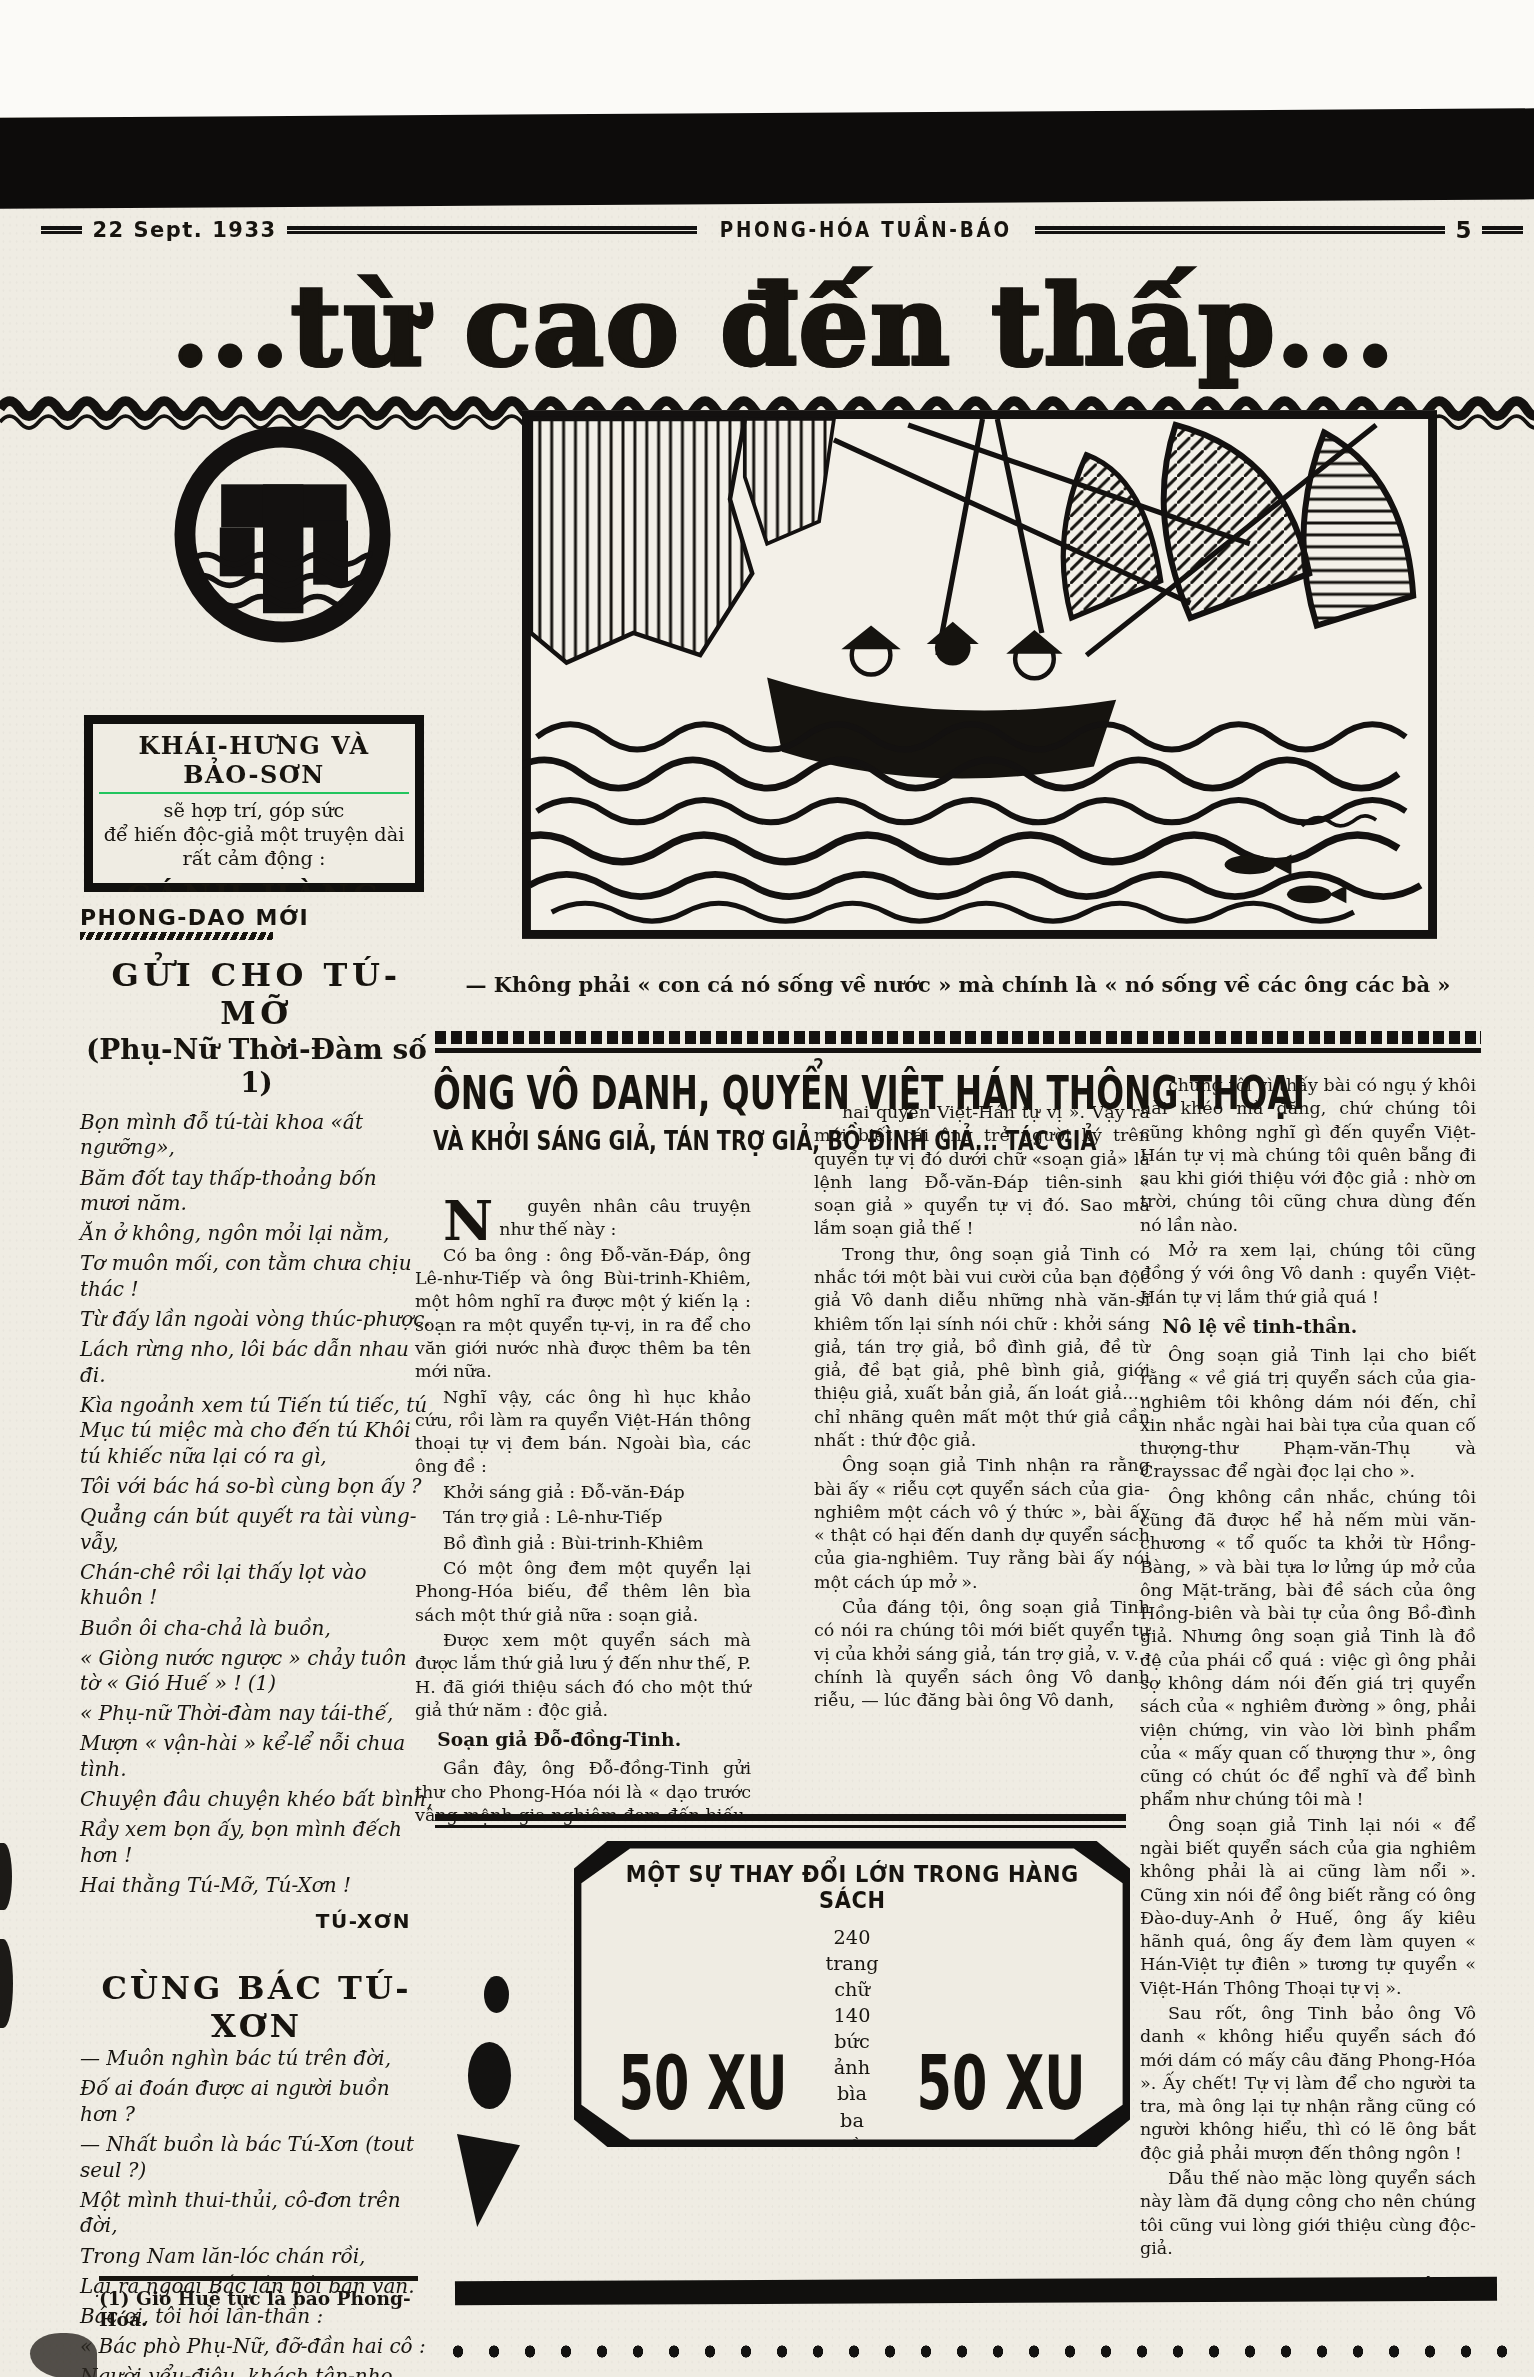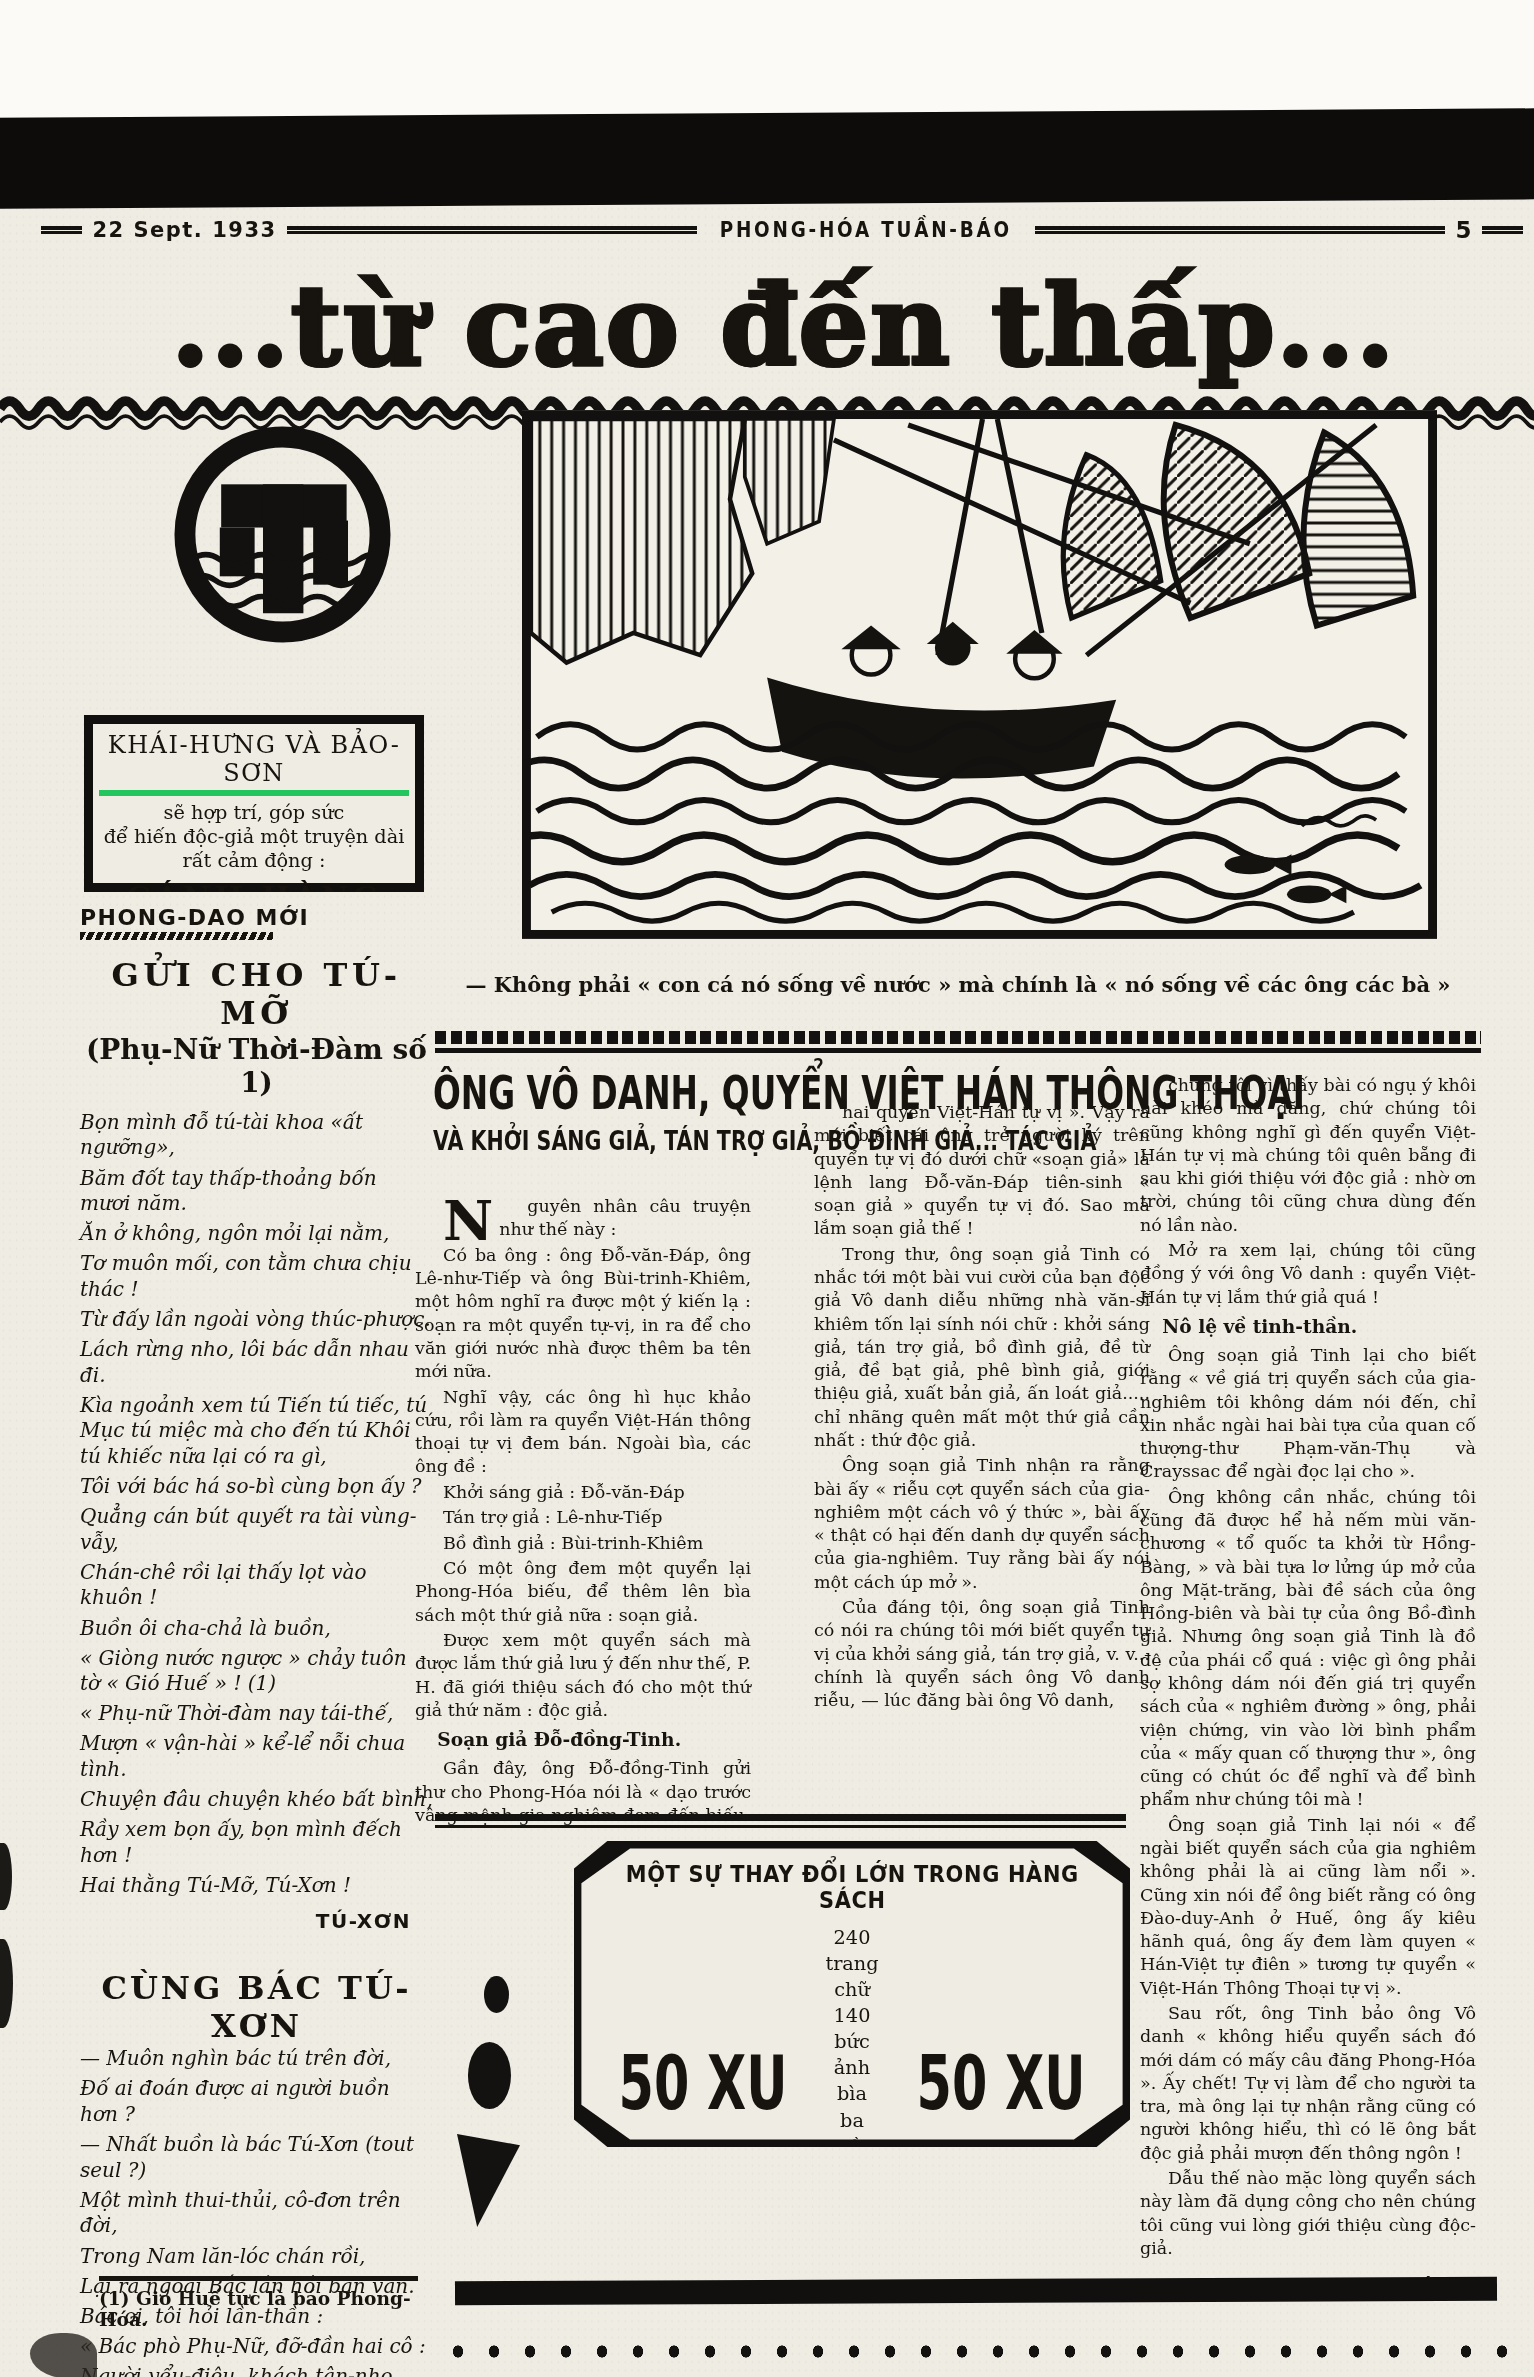--- a/index.html
+++ b/index.html
@@ -28,22 +28,22 @@
     font-size:110px; font-weight:bold; letter-spacing:1.5px;
     -webkit-text-stroke:3.7px #17140f; text-shadow:1.5px 0 #17140f,-1.5px 0 #17140f,0 1.5px #17140f; }
   .wavy { left:0; top:392px; width:1535px; height:45px; }
 
   
   .logo-box { left:171px; top:423px; width:223px; height:234px; }
   .promo-box { left:84px; top:715px; width:340px; height:177px; background:#11100e;
                clip-path:polygon(0 0,100% 0,100% 100%,0 100%); }
   .promo-inner { position:absolute; inset:6.7px; background:#efece3; border:2.2px solid #11100e;
                  text-align:center; padding:7.4px 6px 0; }
-  .promo-authors { font-size:24px; font-weight:normal; letter-spacing:1.5px; display:inline-block;
-                   border-bottom:6px solid #22c55e; padding-bottom:3px; margin-bottom:4.5px; }
+  .promo-authors { font-size:24px; font-weight:bold; letter-spacing:1.5px; display:inline-block;
+                   border-bottom:2px solid #22c55e; padding-bottom:3px; margin-bottom:4.5px; }
   .promo-line { font-size:19.3px; line-height:1.25; }
   .promo-book { font-size:30.5px; font-weight:bold; letter-spacing:3.7px; margin-top:6px; display:inline-block;
                 border-bottom:6px solid transparent;
                 border-image:repeating-linear-gradient(115deg,#17140f 0 5.2px,transparent 5.2px 8.2px) 8; }
   .promo-out { font-style:italic; font-size:19.3px; line-height:1.3; }
 
   .left-col { left:80px; top:905px; width:353px; }
   .section-label { font-family:"DejaVu Sans",sans-serif; font-weight:bold; font-size:22px; letter-spacing:1.5px; }
   .hatch-rule { width:193px; height:8.2px; margin-top:1.5px;
                 background:repeating-linear-gradient(115deg,#17140f 0 5.2px,transparent 5.2px 8.2px); }

